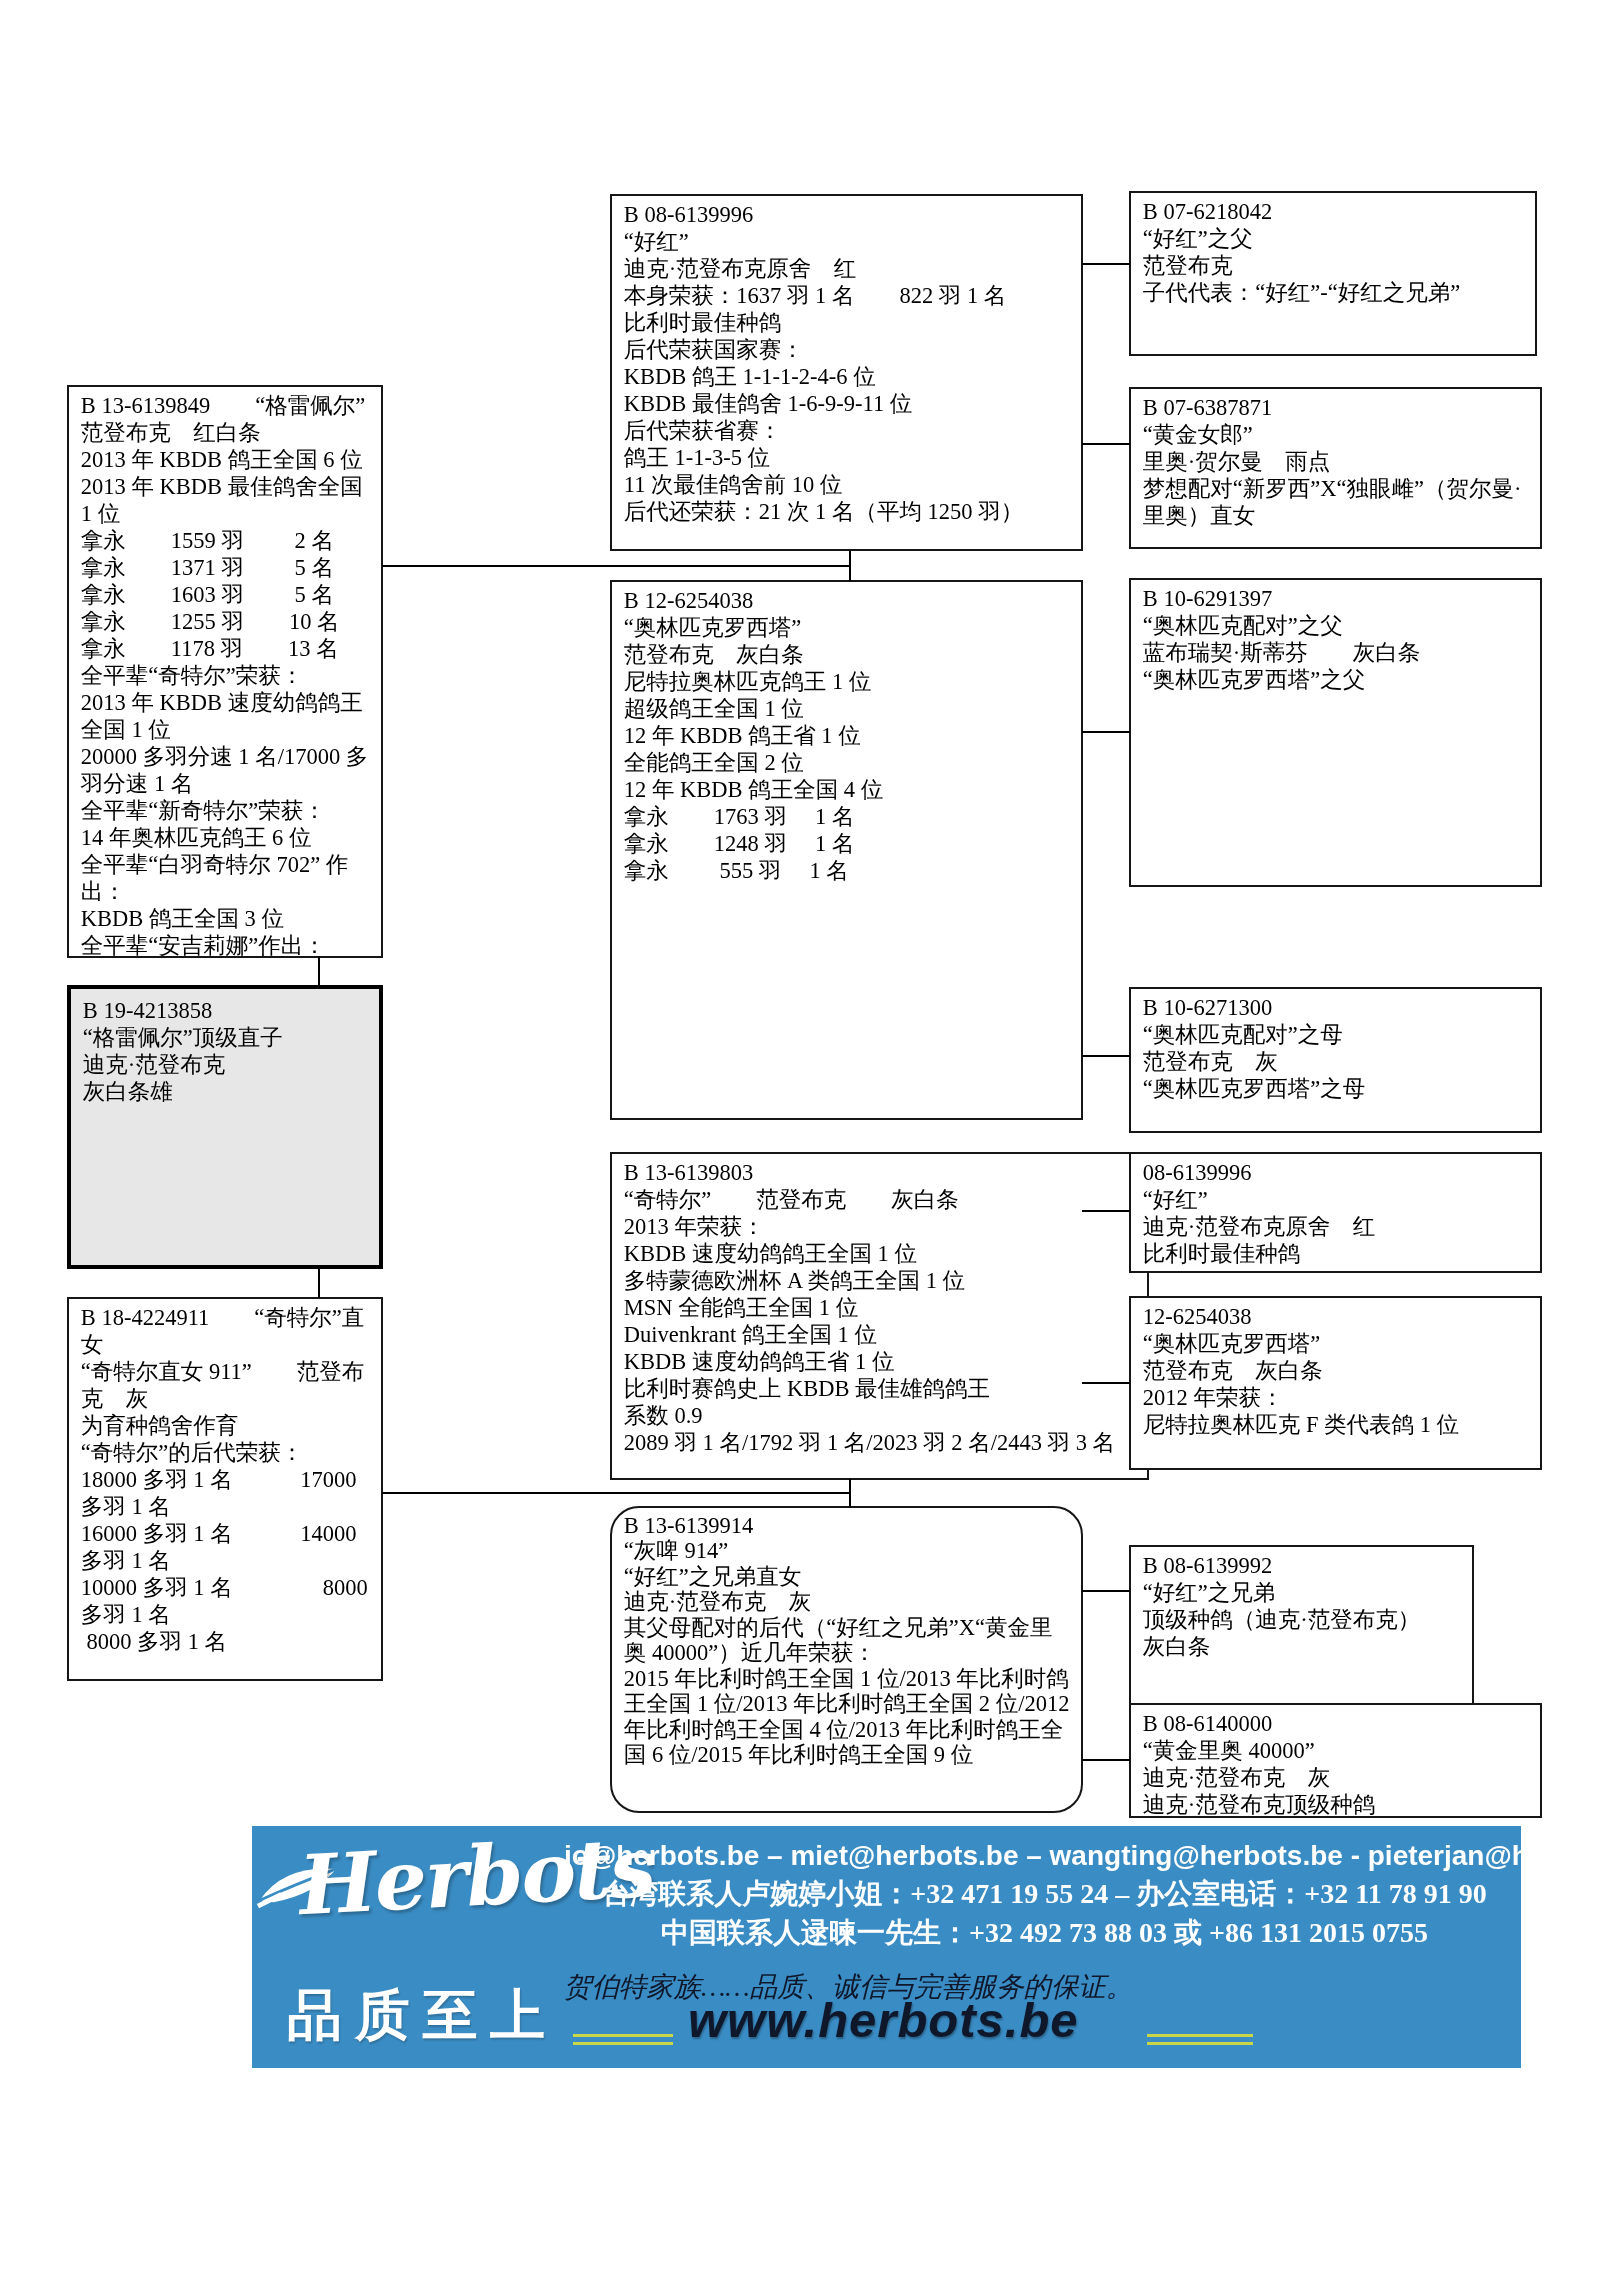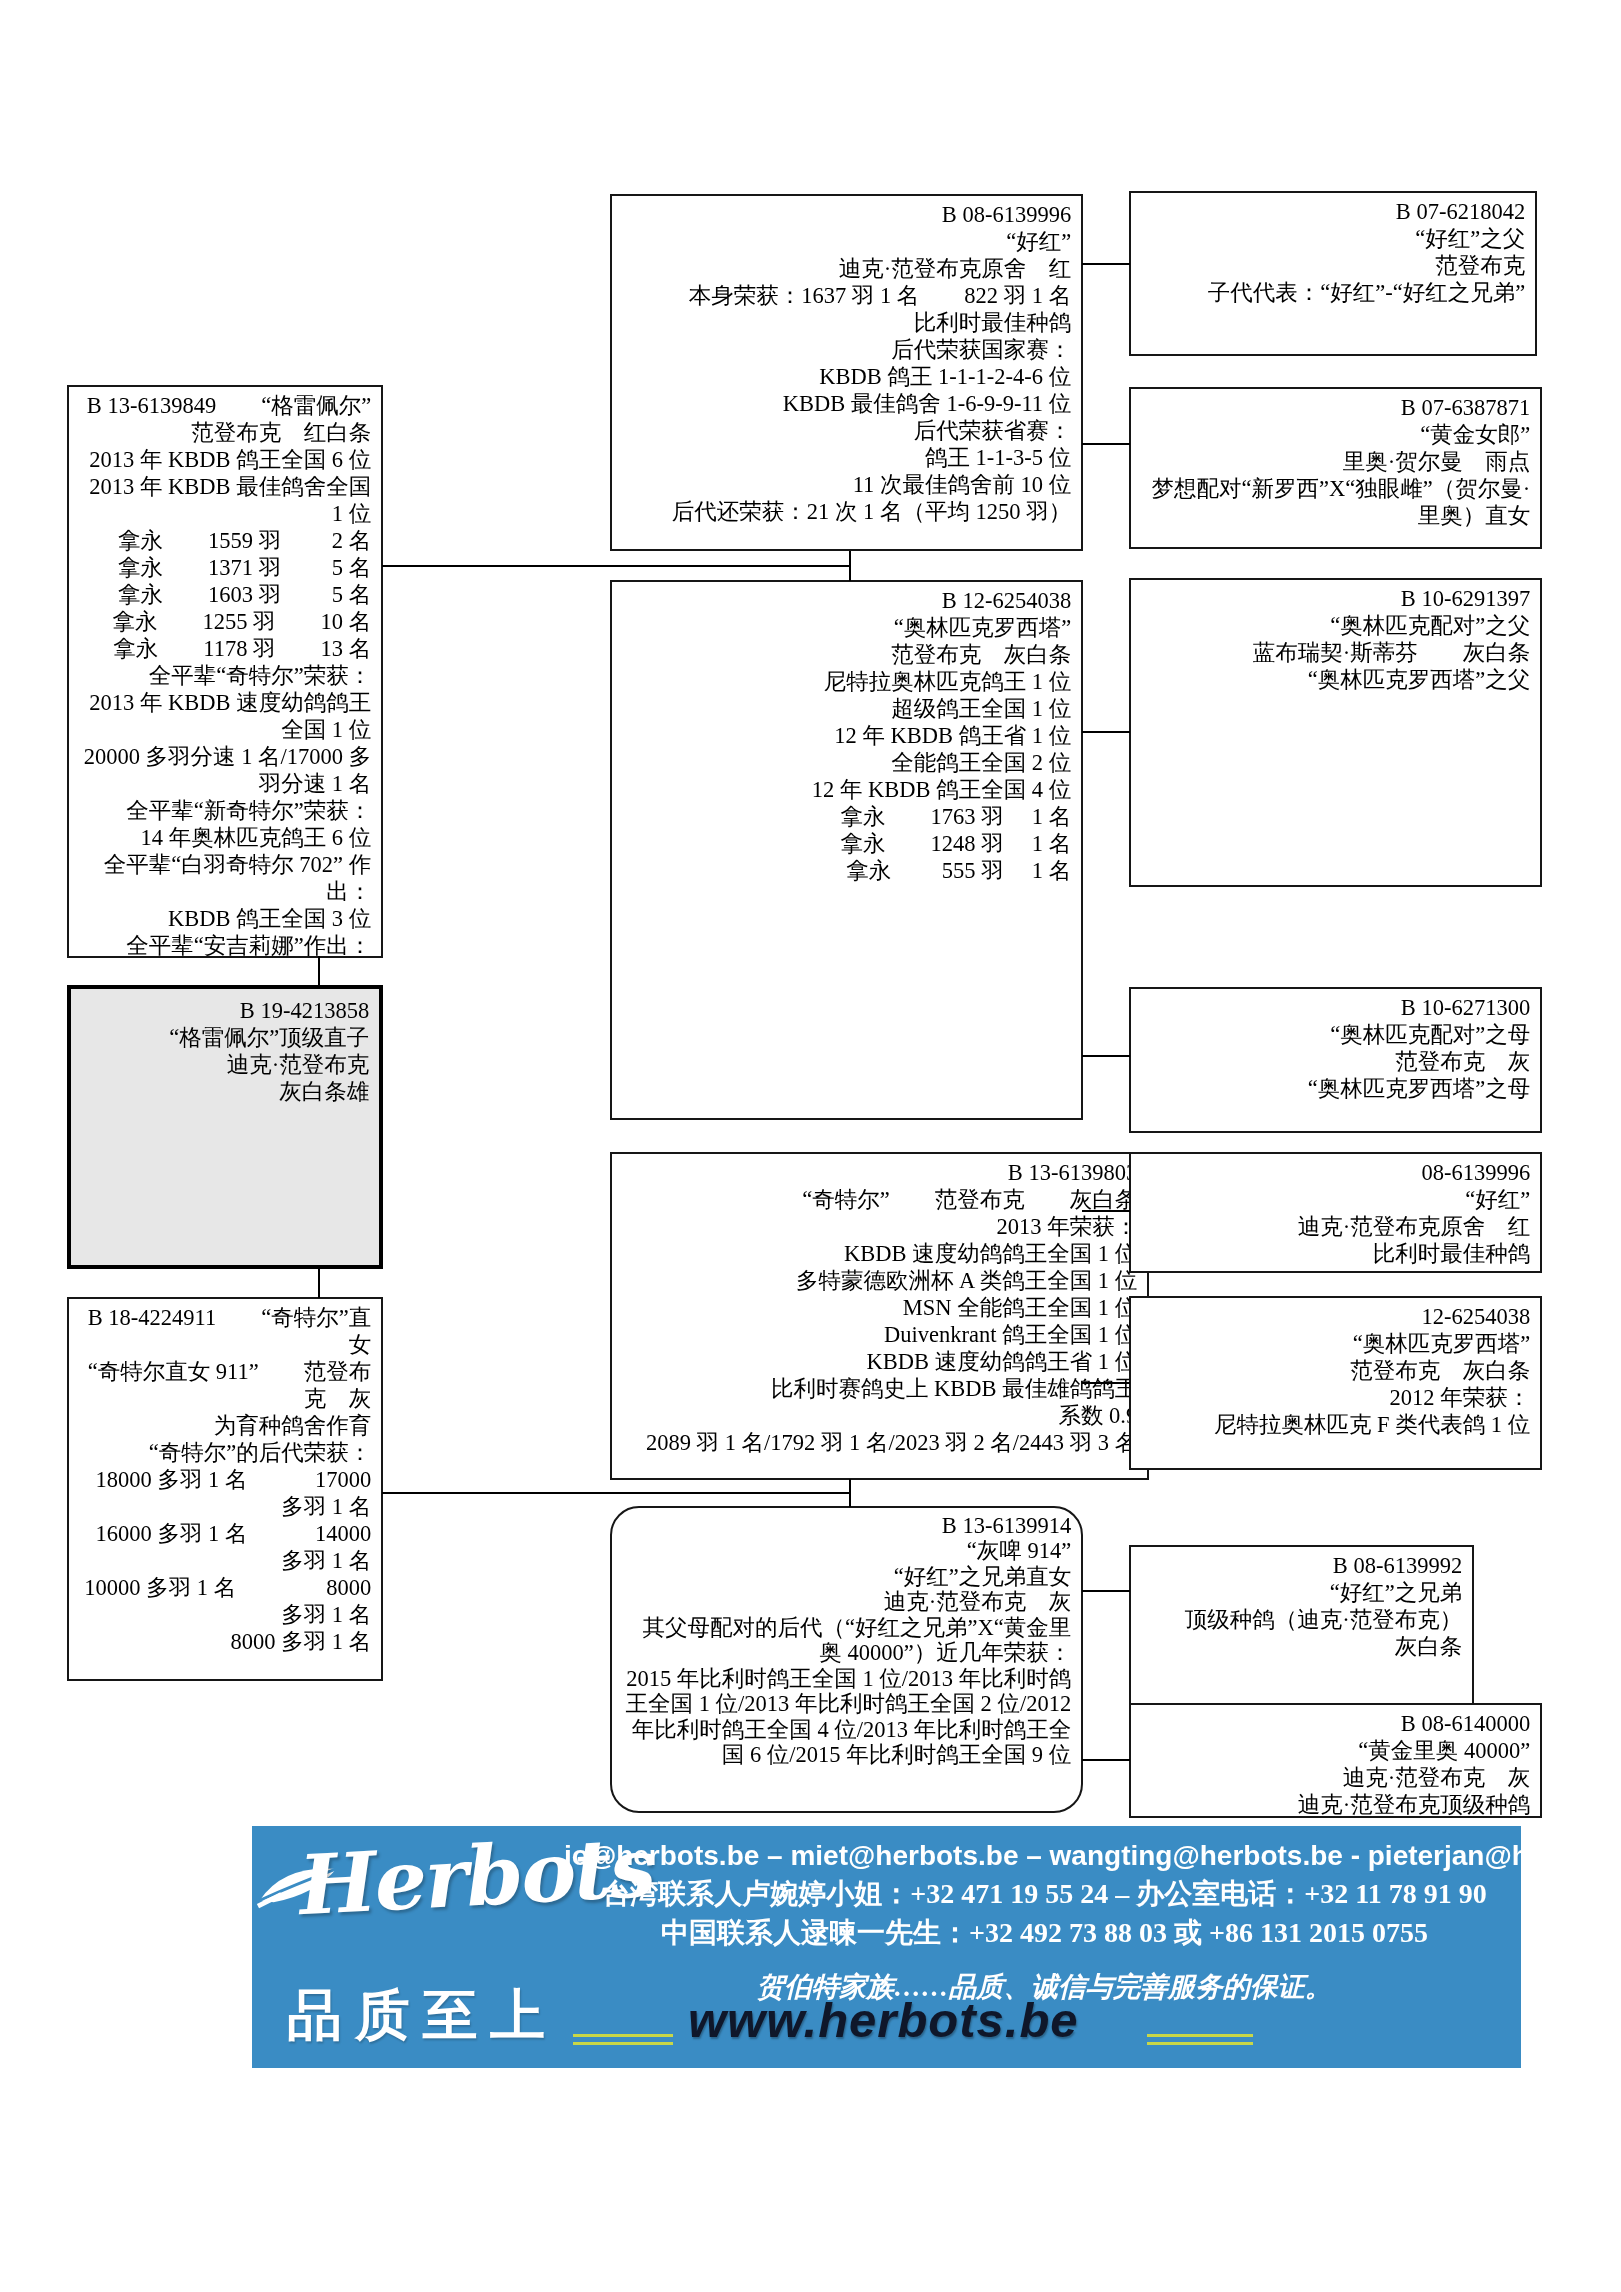--- a/index.html
+++ b/index.html
@@ -12,21 +12,20 @@
   .box{
     position:absolute;
     background:#ffffff;
     border:2px solid #161616;
     box-sizing:border-box;
     padding:4.9px 9.8px 3.9px 11.8px;
     font-size:22.5px;
     line-height:27px;
     white-space:pre-wrap;
     overflow:hidden;
-    text-align:right;
   }
   .box.hl{
     border-width:4.9px;
     border-color:#000;
     background:#e7e7e7;
     padding-top:7.8px;
   }
   .box.lh26{line-height:25.5px;}
   .conn{position:absolute;background:#000;}
   
@@ -60,22 +59,22 @@
     text-align:center;color:#ffffff;font-weight:bold;
   }
   .contact .l1{font-size:28px;line-height:36px;white-space:nowrap;}
   .contact .l2,.contact .l3{
     font-size:28px;line-height:39px;white-space:nowrap;
     font-family:"Liberation Serif","DejaVu Serif",serif;
     font-weight:bold;
   }
   .slogan{
     position:absolute;left:312px;top:143px;width:961px;
-    text-align:center;color:#ffffff;
-    font-size:27.4px;font-weight:bold;font-style:italic;
+    color:#0f172a;
+    font-size:27.4px;font-weight:normal;font-style:italic;
     font-family:"Liberation Serif","DejaVu Serif",serif;
   }
   .url{
     position:absolute;left:436px;top:166px;
     color:#0f172a;font-size:49px;font-weight:bold;font-style:italic;
     letter-spacing:1px;
     text-shadow:1px 2px 2px rgba(0,0,0,0.3);
     white-space:nowrap;
   }
   .dbl{

